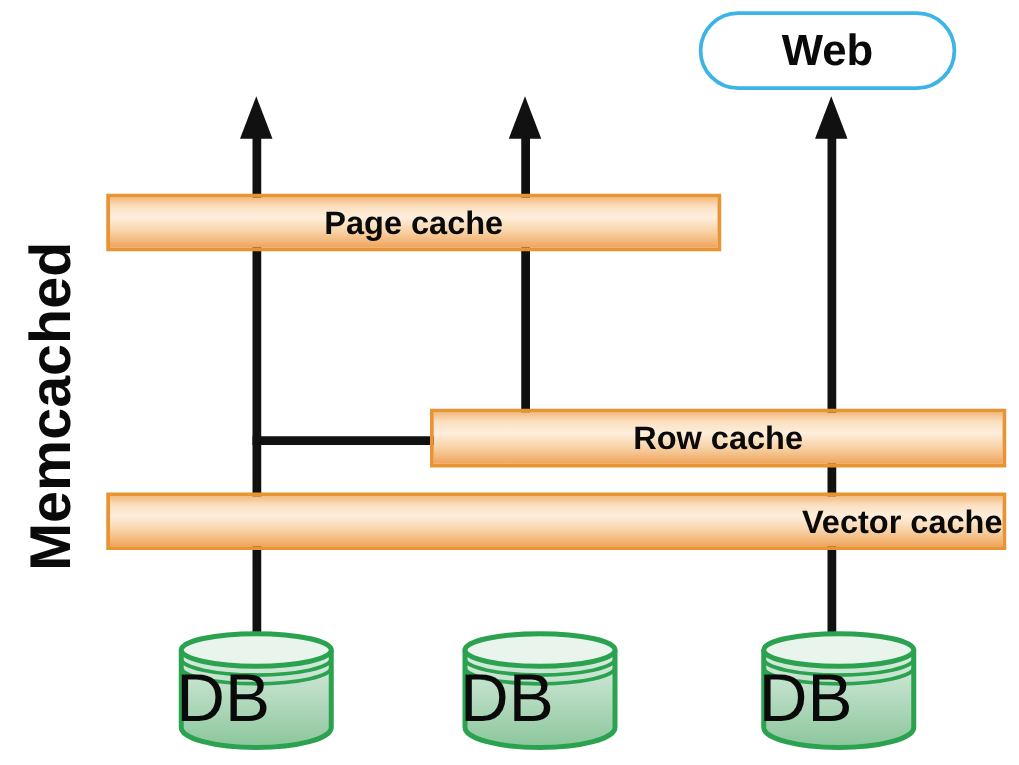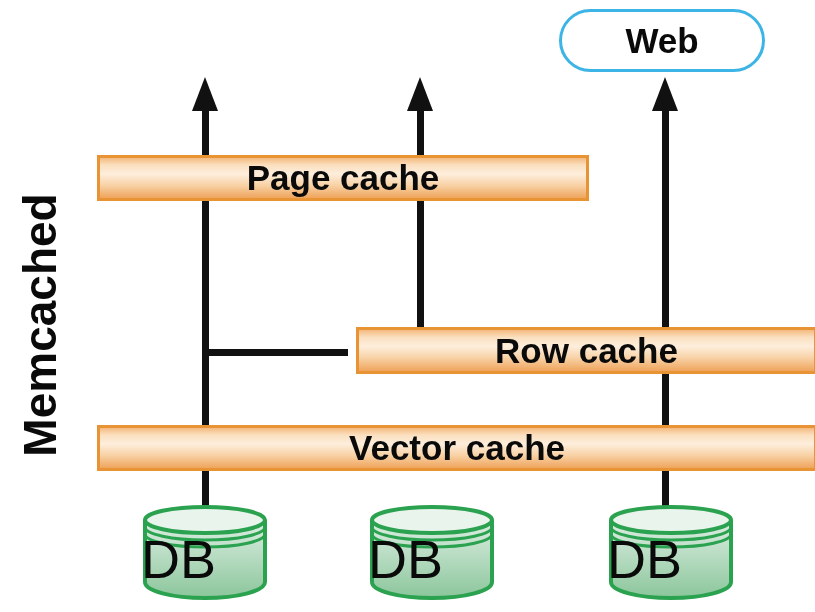--- a/index.html
+++ b/index.html
@@ -40,28 +40,27 @@
     position: absolute;
     box-sizing: border-box;
     border: 3px solid #e99434;
     background: linear-gradient(180deg,
       #f4ba80 0%, #fbe0c0 18%, #fdeedc 40%,
       #f8d2a6 68%, #f1ad6a 94%, #efa55f 100%);
     display: flex;
     align-items: center;
     justify-content: center;
     font-weight: bold;
-    font-size: 35px;
+    font-size: 26px;
     z-index: 3;
-    margin-left: 12px;
   }
   .bar-page     { left: 85px;  top: 155px; width: 492px; height: 46px; }
   .bar-fragment { left: 85px;  top: 244px; width: 492px; height: 47px; }
   .bar-row      { left: 344px; top: 327px; width: 461px; height: 47px; align-items: center; }
-  .bar-vector   { left: 85px;  top: 425px; width: 720px; height: 46px; }
+  .bar-vector   { left: 85px;  top: 394px; width: 720px; height: 46px; justify-content: flex-end; }
 
   
   .vline, .hline {
     position: absolute;
     background: #111111;
     z-index: 1;
   }
   .vline { width: 7px; }
   .line-a { left: 202px; top: 106px; height: 402px; }
   .line-b { left: 417px; top: 106px; height: 224px; }

